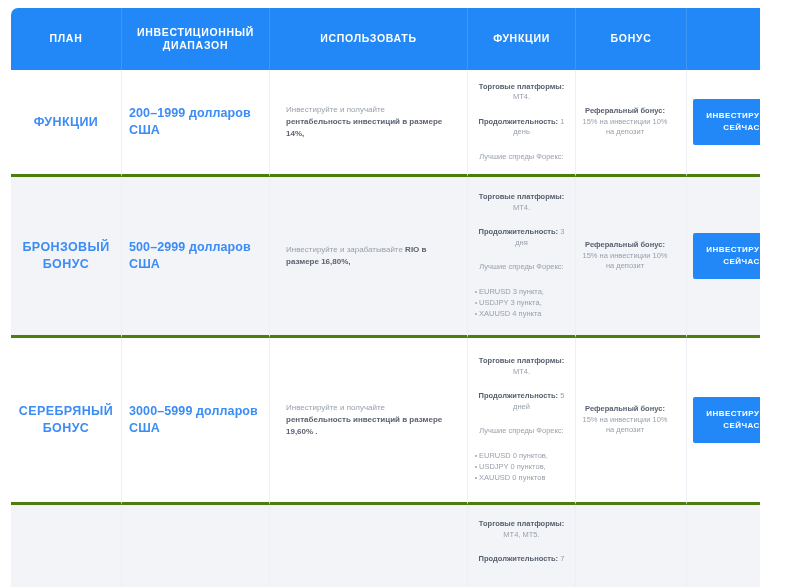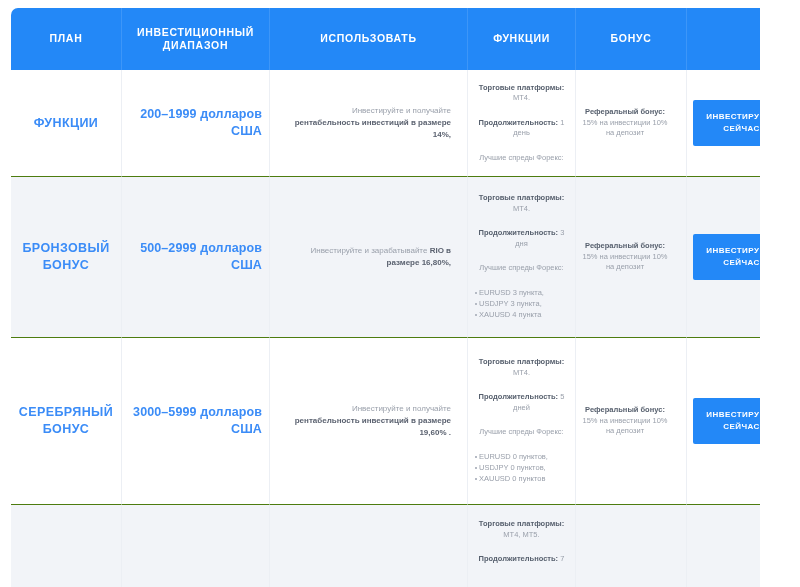--- a/index.html
+++ b/index.html
@@ -57,50 +57,50 @@
     line-height: 1.25;
     border-right: 1px solid #3d96f8;
     box-sizing: border-box;
   }
   thead th.first { border-top-left-radius: 7px; border-bottom-left-radius: 0; }
   thead th.last  { border-top-right-radius: 7px; border-right: none; }
 
   
   tbody td {
     border-right: 1px solid #eceff4;
-    border-bottom: 1px solid #4d7c0f;
+    border-bottom: 3px solid #4d7c0f;
     vertical-align: middle;
     padding: 8px 7px;
     box-sizing: border-box;
     font-size: 8px;
     line-height: 1.45;
     color: #7b8290;
   }
   tbody td.last { border-right: none; }
   tbody tr.alt td { background: #f2f4f8; }
   tbody tr.plain td { background: #ffffff; }
 
   .cell-plan {
     text-align: center;
     color: #3b8cf7;
     font-size: 12.5px;
     font-weight: 700;
     letter-spacing: 0.4px;
     line-height: 1.35;
   }
   .cell-range {
-    text-align: right;
+    text-align: left;
     color: #3b8cf7;
     font-size: 12.5px;
     font-weight: 700;
     letter-spacing: 0.1px;
     line-height: 1.35;
   }
   .cell-use {
-    text-align: right;
+    text-align: left;
     font-size: 8px;
     color: #9aa0ab;
     line-height: 1.5;
     padding-left: 16px;
     padding-right: 16px;
   }
   .cell-use b {
     color: #5b6270;
     font-weight: 700;
   }

